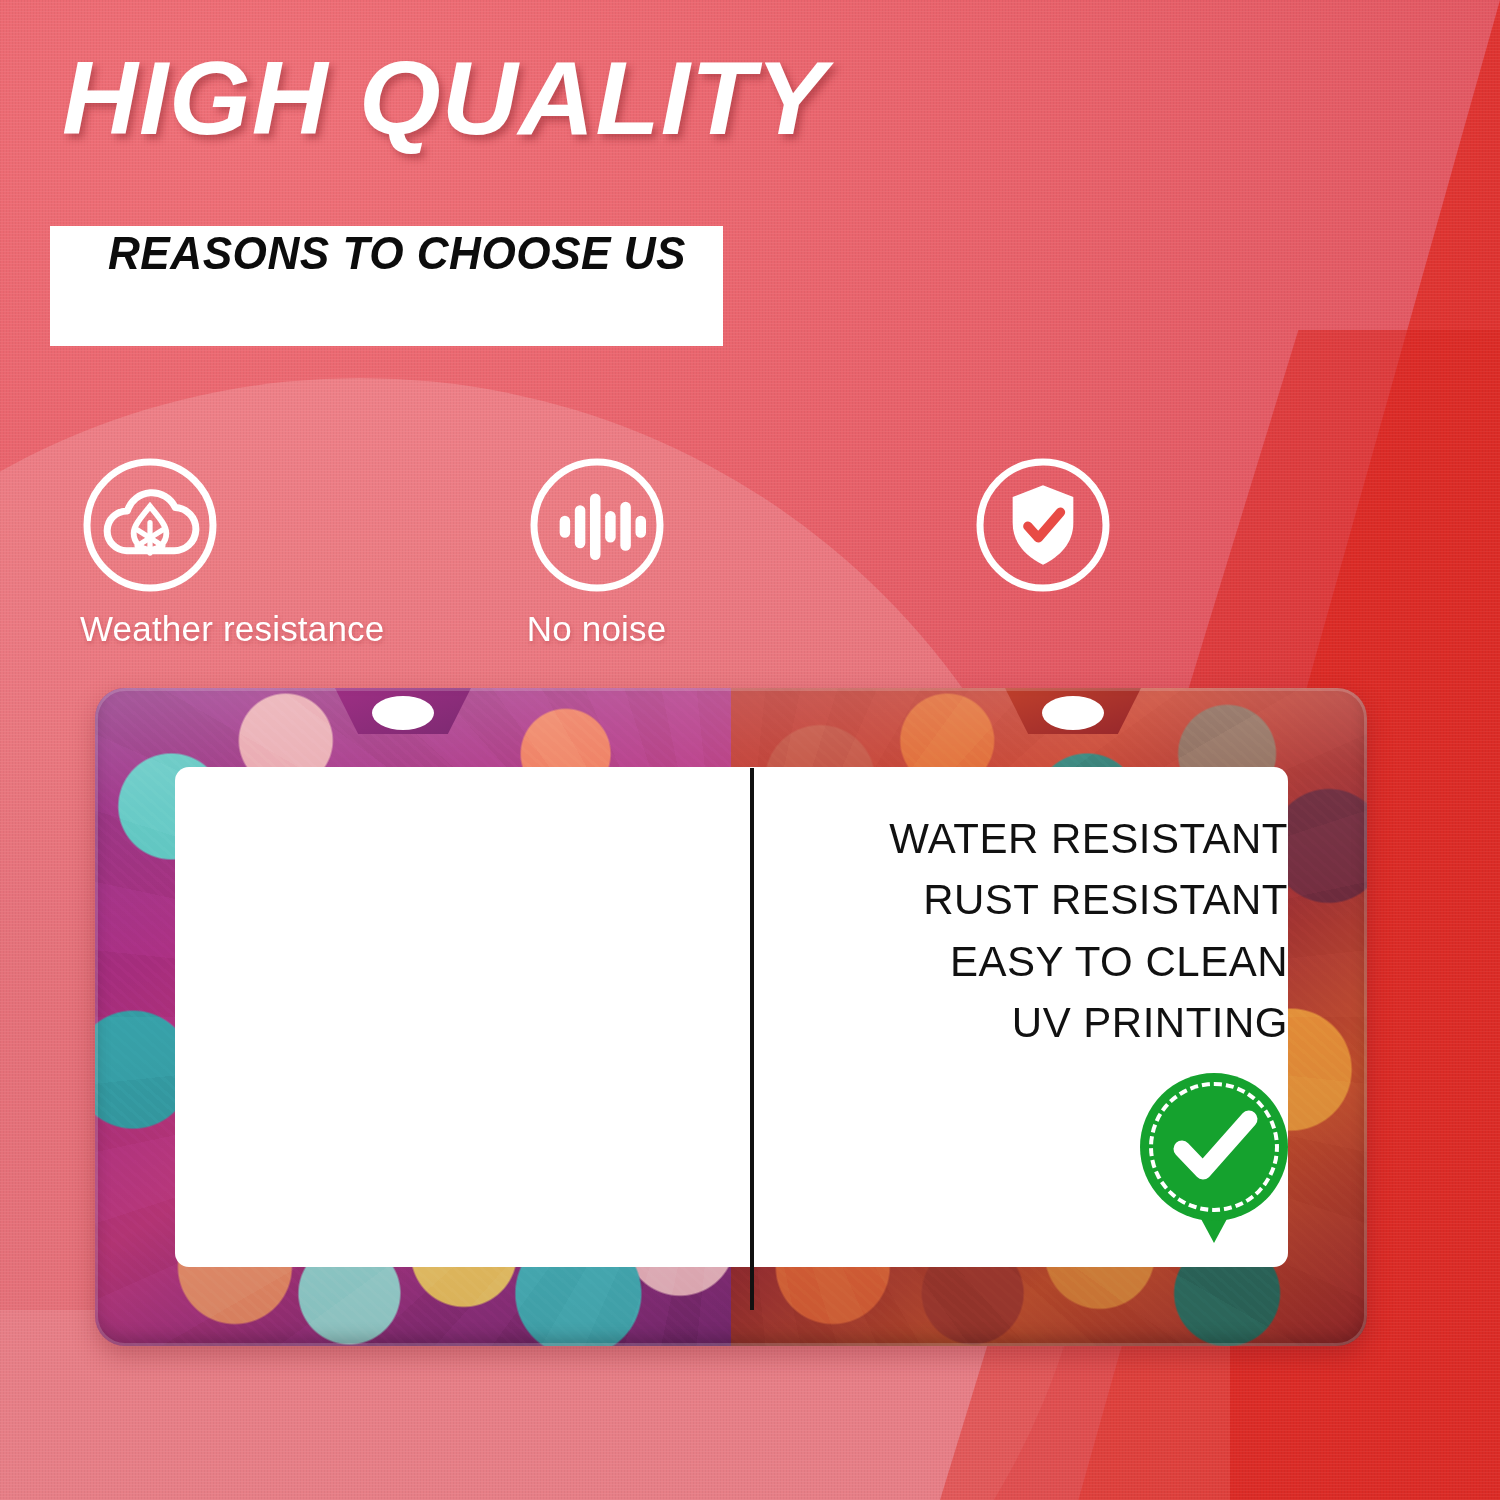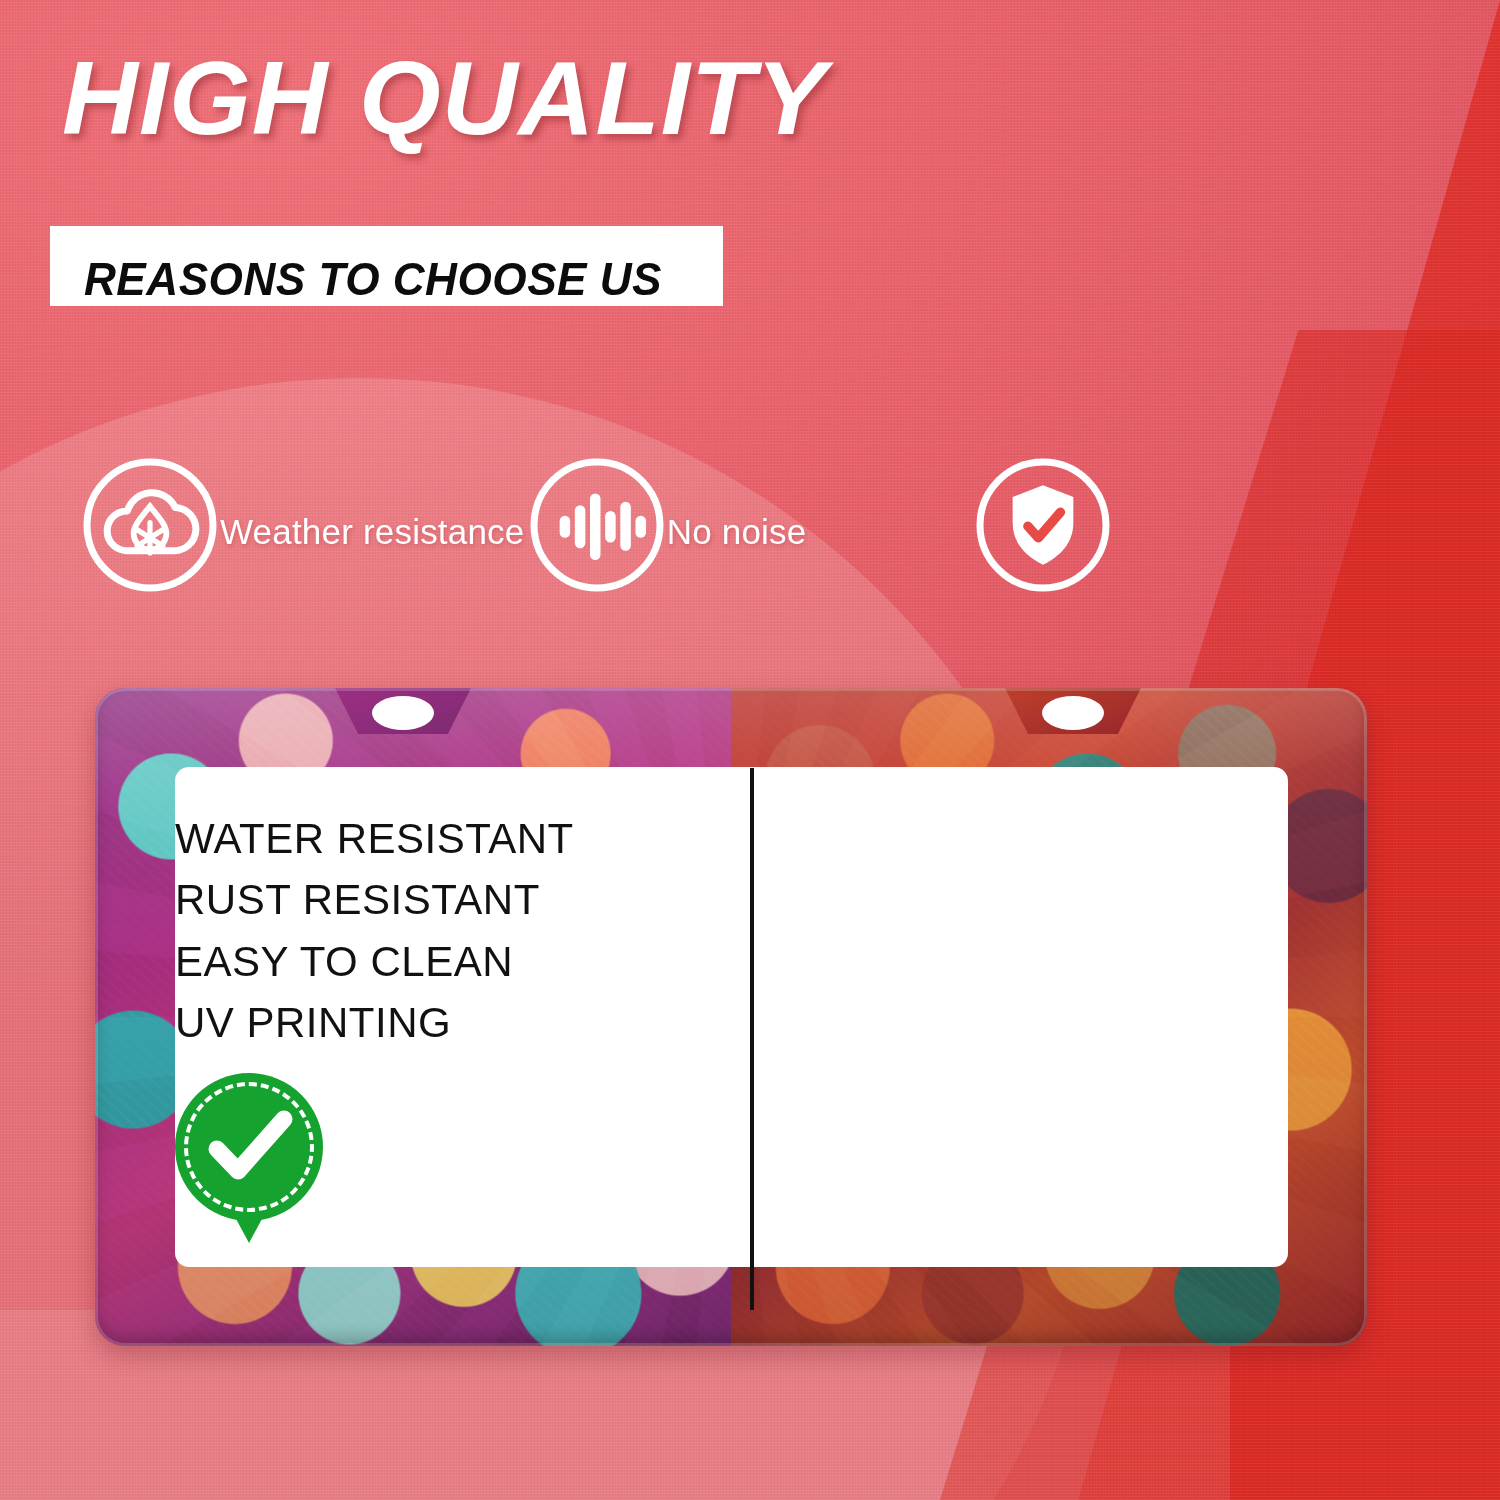--- a/index.html
+++ b/index.html
@@ -76,23 +76,23 @@
     text-shadow:4px 5px 7px rgba(120,20,30,.38);
     white-space:nowrap;
     transform:scaleX(1.02);
     transform-origin:left center;
   }
 
   
   .subbar {
     position:absolute;
     left:50px; top:226px;
-    width:673px; height:80px;
+    width:673px; height:120px;
     background:#ffffff;
-    display:flex; align-items:flex-end;
+    display:flex; align-items:flex-start;padding-left:24px;
   }
   .subbar-text {
     margin-left:34px;
     font-size:46px;
     font-weight:700;
     font-style:italic;
     color:#0c0c0c;
     letter-spacing:0.5px;
     white-space:nowrap;
     transform:scaleX(.96);
@@ -102,22 +102,22 @@
   
   .features {
     position:absolute;
     left:80px; top:455px;
     width:1340px; height:215px;
     display:flex;
     align-items:flex-start;
   }
   .feature {
     flex:1 1 0;
-    display:flex; flex-direction:row;
-    align-items:center;
+    display:flex; flex-direction:column;
+    align-items:flex-start;
   }
   .feature-icon { width:140px; height:140px; display:block; }
   .feature-label {
     margin-top:14px;
     color:#ffffff;
     font-size:35px;
     font-weight:400;
     letter-spacing:.2px;
     white-space:nowrap;
     text-shadow:1px 2px 4px rgba(150,30,40,.30);
@@ -228,21 +228,21 @@
   
   .cols {
     position:absolute;
     left:80px; top:120px;
     width:1113px; height:460px;
     display:flex;
   }
   .col {
     flex:1 1 0;
     display:flex; flex-direction:column;
-    align-items:flex-start;
+    align-items:flex-end;
   }
   .col-line {
     font-size:42px;
     line-height:1.46;
     color:#111111;
     letter-spacing:.5px;
     white-space:nowrap;
     font-weight:400;
   }
 

